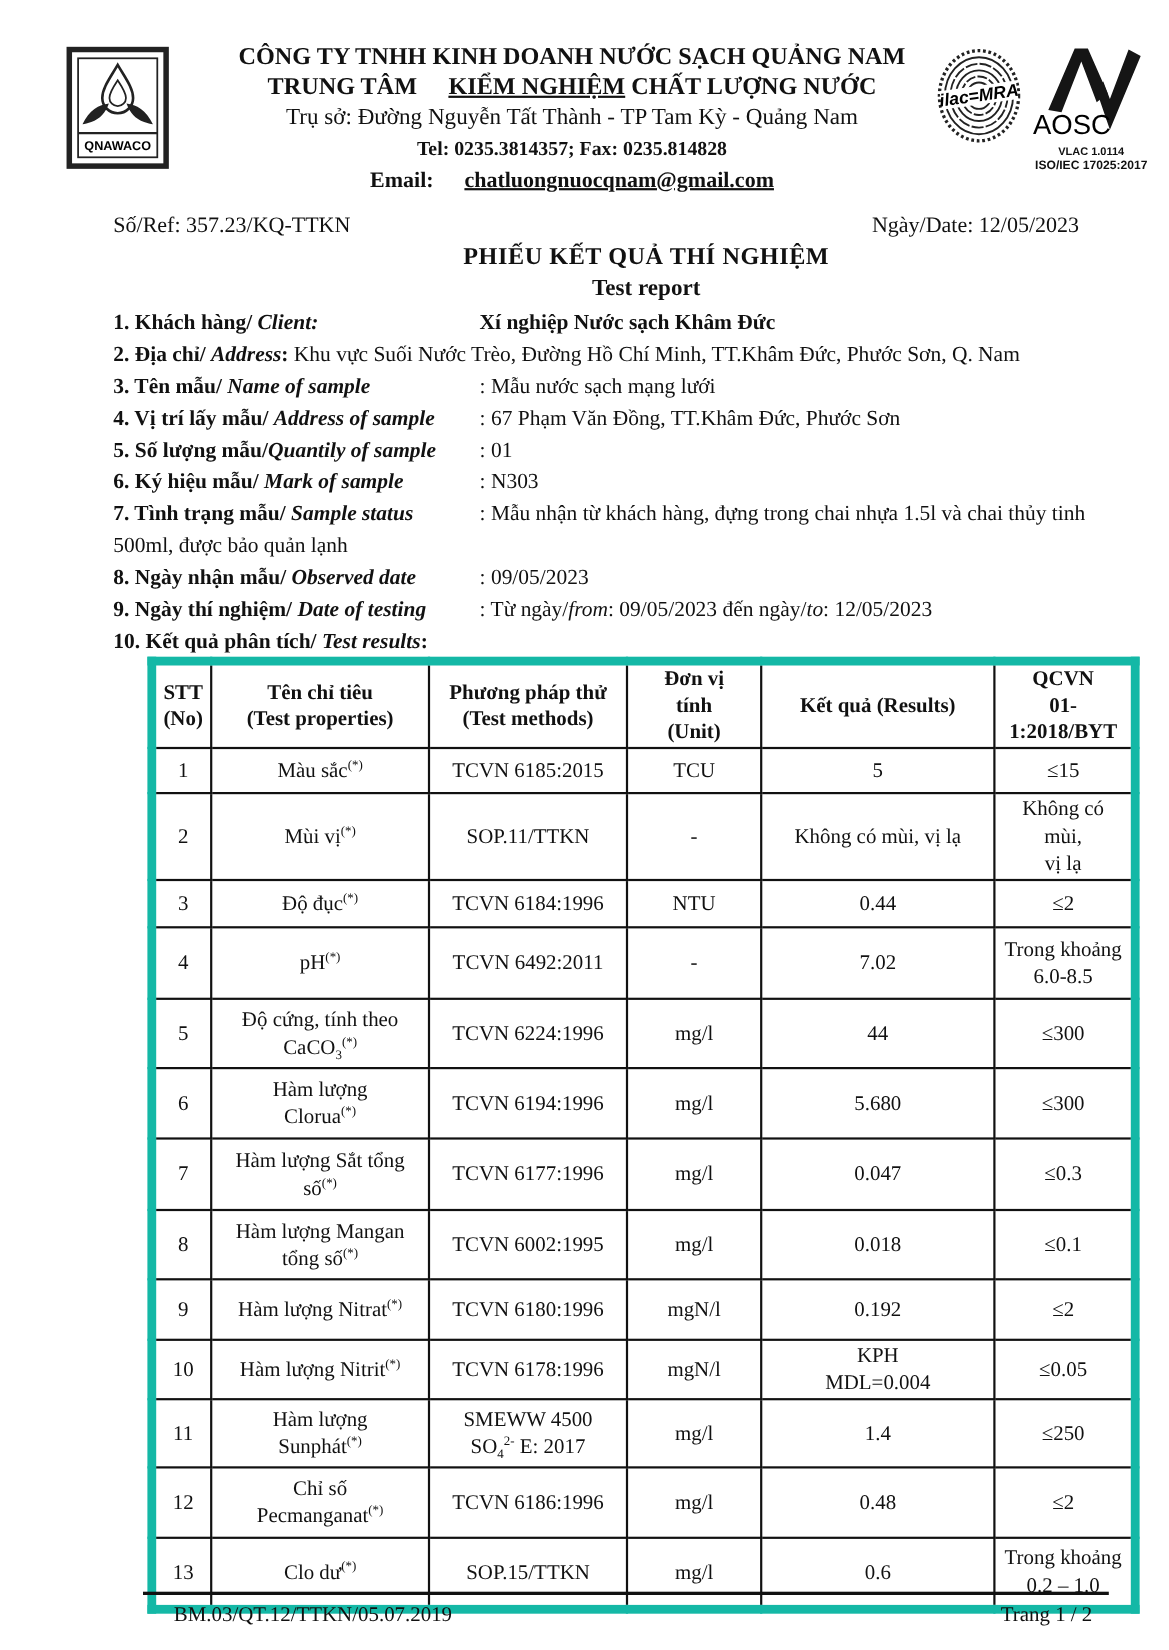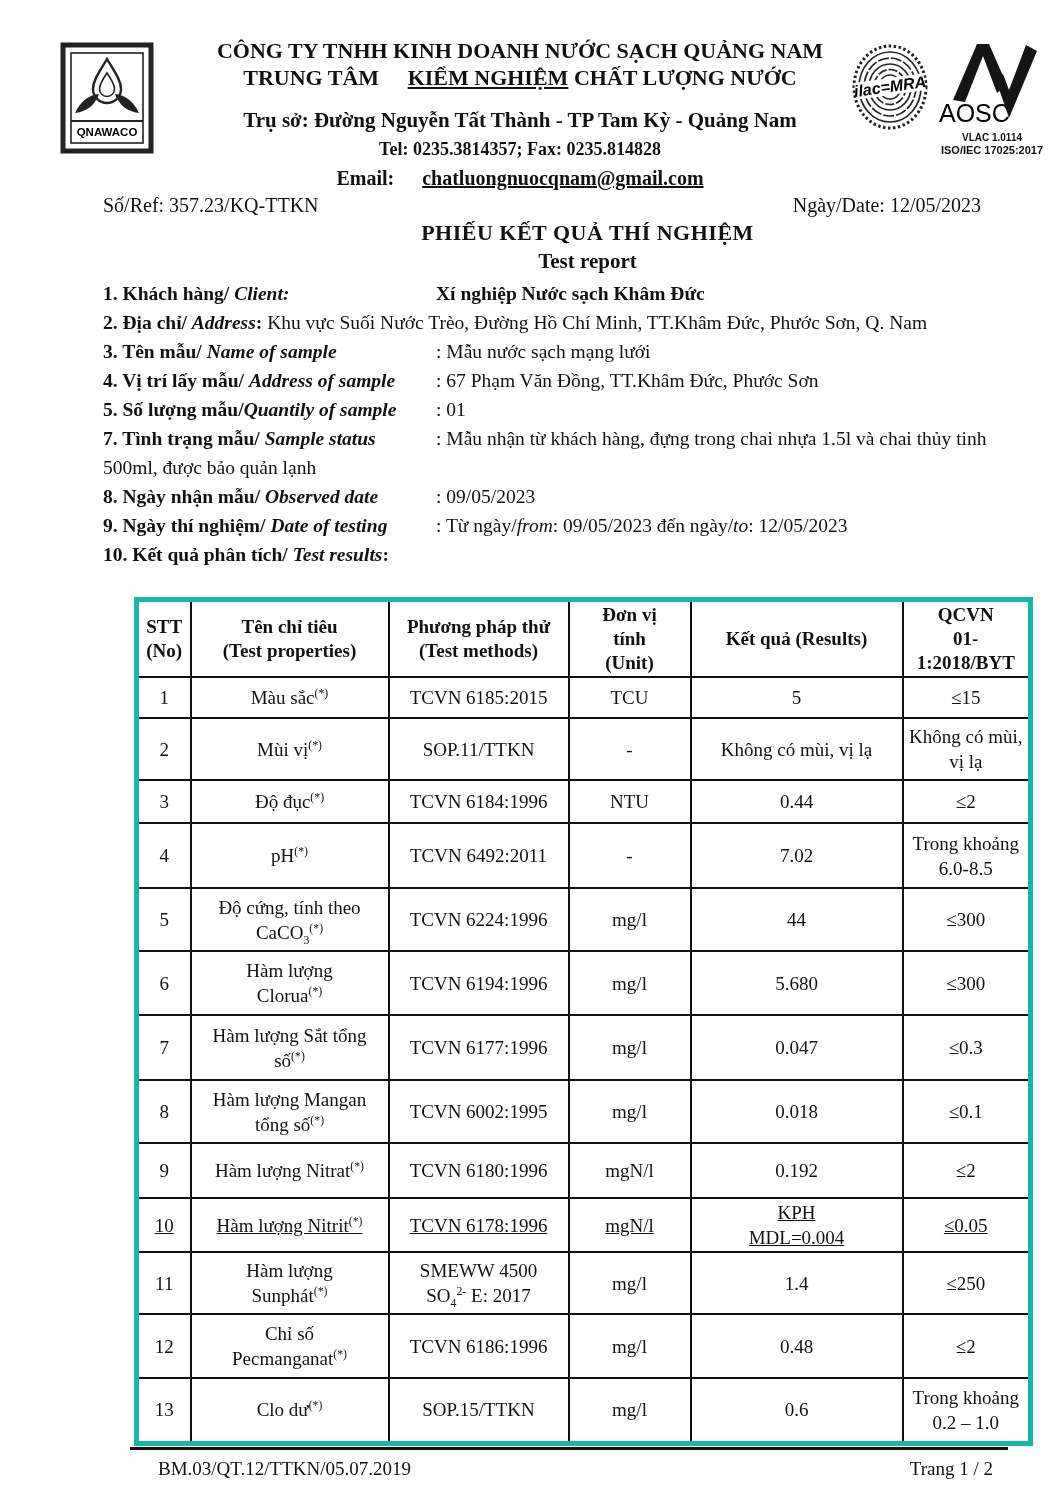--- a/index.html
+++ b/index.html
@@ -7,21 +7,21 @@
     width:1063px;height:1500px;position:relative;background:#ffffff;color:#111;
     font-family:"Liberation Serif","DejaVu Serif",serif;
     -webkit-font-smoothing:antialiased;
   }
   .abs{position:absolute;}
   
   #logo-left{left:60px;top:42px;width:94px;height:112px;}
   #header-center{left:190px;top:38px;width:660px;text-align:center;line-height:26px;}
   .h-line1{font-size:22px;font-weight:bold;white-space:nowrap;}
   .h-line2{font-size:22px;font-weight:bold;white-space:nowrap;margin-top:1px;}
-  .h-line3{font-size:21px;font-weight:bold;white-space:nowrap;margin-top:16px;}
+  .h-line3{font-size:21px;font-weight:normal;white-space:nowrap;margin-top:2px;}
   .h-line4{font-size:18px;font-weight:bold;margin-top:3px;}
   .h-line5{font-size:20px;font-weight:bold;margin-top:3px;}
   .u{text-decoration:underline;margin-left:23px;}
   #stamp-ilac{left:850px;top:42px;width:80px;height:90px;}
   #aosc-block{left:928px;top:38px;width:128px;text-align:center;}
   .aosc-small{font-family:"Liberation Sans","DejaVu Sans",sans-serif;font-weight:bold;font-size:10px;line-height:12px;}
   .aosc-small2{font-family:"Liberation Sans","DejaVu Sans",sans-serif;font-weight:bold;font-size:11px;line-height:13px;}
   
   #meta-ref{left:103px;top:194px;font-size:20px;}
   #meta-date{right:82px;top:194px;font-size:20px;}
@@ -33,21 +33,21 @@
   .flabel{display:inline-block;width:333px;vertical-align:top;}
   .s-b{font-weight:bold;}
   .s-bi{font-weight:bold;font-style:italic;}
   .s-i{font-style:italic;}
   
   #result-table{left:134px;top:597px;border-collapse:collapse;table-layout:fixed;width:896px;font-size:19px;}
   #result-table th,#result-table td{
     border:2px solid #111;text-align:center;vertical-align:middle;padding:1px 5px;
     overflow:hidden;
   }
-  #result-table{border:5px solid #14b8a6;}
+  #result-table{border:8px solid #14b8a6;}
   #result-table th{font-weight:bold;line-height:24px;}
   #result-table td{line-height:25px;}
   sup{font-size:62%;line-height:0;}
   sub{font-size:62%;line-height:0;}
   
   #footer-rule{left:130px;top:1447px;width:878px;height:3px;background:#111;}
   #footer-code{left:158px;top:1458px;font-size:19px;}
   #footer-page{right:70px;top:1458px;font-size:19px;}
 </style>
 </head>
@@ -102,20 +102,21 @@
 <div class="abs" id="meta-date">Ngày/Date: 12/05/2023</div>
 <div class="abs" id="doc-title">PHIẾU KẾT QUẢ THÍ NGHIỆM</div>
 <div class="abs" id="doc-subtitle">Test report</div>
 
 <div class="abs" id="fields">
     <p class="field"><span class="flabel"><span class="s-b">1. Khách hàng/ </span><span class="s-bi">Client:</span></span><span><span class="s-b">Xí nghiệp Nước sạch Khâm Đức</span></span></p>
     <p class="field"><span class="s-b">2. Địa chỉ/ </span><span class="s-bi">Address</span><span class="s-b">: </span><span>Khu vực Suối Nước Trèo, Đường Hồ Chí Minh, TT.Khâm Đức, Phước Sơn, Q. Nam</span></p>
     <p class="field"><span class="flabel"><span class="s-b">3. Tên mẫu/ </span><span class="s-bi">Name of sample</span></span><span><span>: Mẫu nước sạch mạng lưới</span></span></p>
     <p class="field"><span class="flabel"><span class="s-b">4. Vị trí lấy mẫu/ </span><span class="s-bi">Address of sample</span></span><span><span>: 67 Phạm Văn Đồng, TT.Khâm Đức, Phước Sơn</span></span></p>
     <p class="field"><span class="flabel"><span class="s-b">5. Số lượng mẫu/</span><span class="s-bi">Quantily of sample</span></span><span><span>: 01</span></span></p>
+    <p class="field"><span class="flabel"><span class="s-b">6. Ký hiệu mẫu/ </span><span class="s-bi">Mark of sample</span></span><span><span>: N303</span></span></p>
     <p class="field"><span class="flabel"><span class="s-b">7. Tình trạng mẫu/ </span><span class="s-bi">Sample status</span></span><span><span>: Mẫu nhận từ khách hàng, đựng trong chai nhựa 1.5l và chai thủy tinh 500ml, được bảo quản lạnh</span></span></p>
     <p class="field"><span class="flabel"><span class="s-b">8. Ngày nhận mẫu/ </span><span class="s-bi">Observed date</span></span><span><span>: 09/05/2023</span></span></p>
     <p class="field"><span class="flabel"><span class="s-b">9. Ngày thí nghiệm/ </span><span class="s-bi">Date of testing</span></span><span><span>: Từ ngày/</span><span class="s-i">from</span><span>: 09/05/2023  đến ngày/</span><span class="s-i">to</span><span>: 12/05/2023</span></span></p>
     <p class="field"><span class="s-b">10. Kết quả phân tích/ </span><span class="s-bi">Test results</span><span class="s-b">:</span></p>
   </div>
 
 <table class="abs" id="result-table">
   <colgroup>
       <col style="width: 54px;">
       <col style="width: 198px;">
@@ -200,21 +201,21 @@
         <td>≤0.1</td>
       </tr>
       <tr style="height: 55px;">
         <td>9</td>
         <td>Hàm lượng Nitrat<sup>(*)</sup></td>
         <td>TCVN 6180:1996</td>
         <td>mgN/l</td>
         <td>0.192</td>
         <td>≤2</td>
       </tr>
-      <tr style="height: 52px; text-decoration: underline;">
+      <tr style="height: 52px;">
         <td>10</td>
         <td>Hàm lượng Nitrit<sup>(*)</sup></td>
         <td>TCVN 6178:1996</td>
         <td>mgN/l</td>
         <td>KPH<br>MDL=0.004</td>
         <td>≤0.05</td>
       </tr>
       <tr style="height: 62px;">
         <td>11</td>
         <td>Hàm lượng<br>Sunphát<sup>(*)</sup></td>

